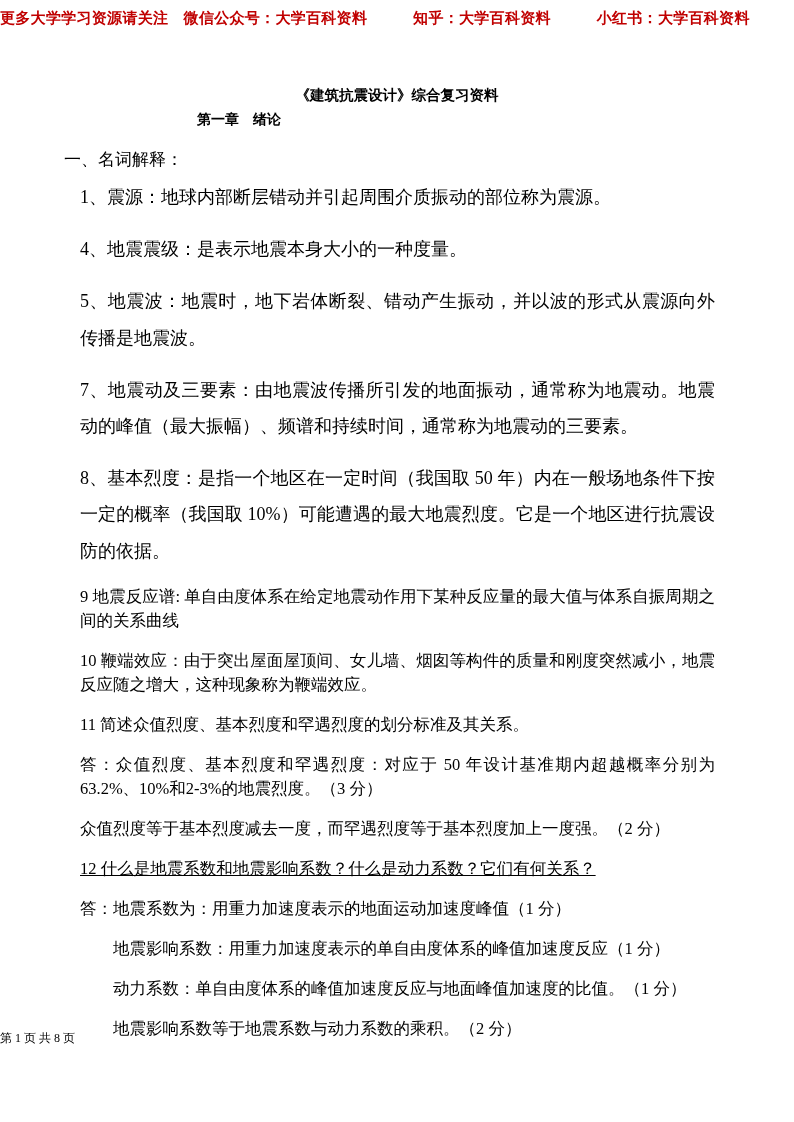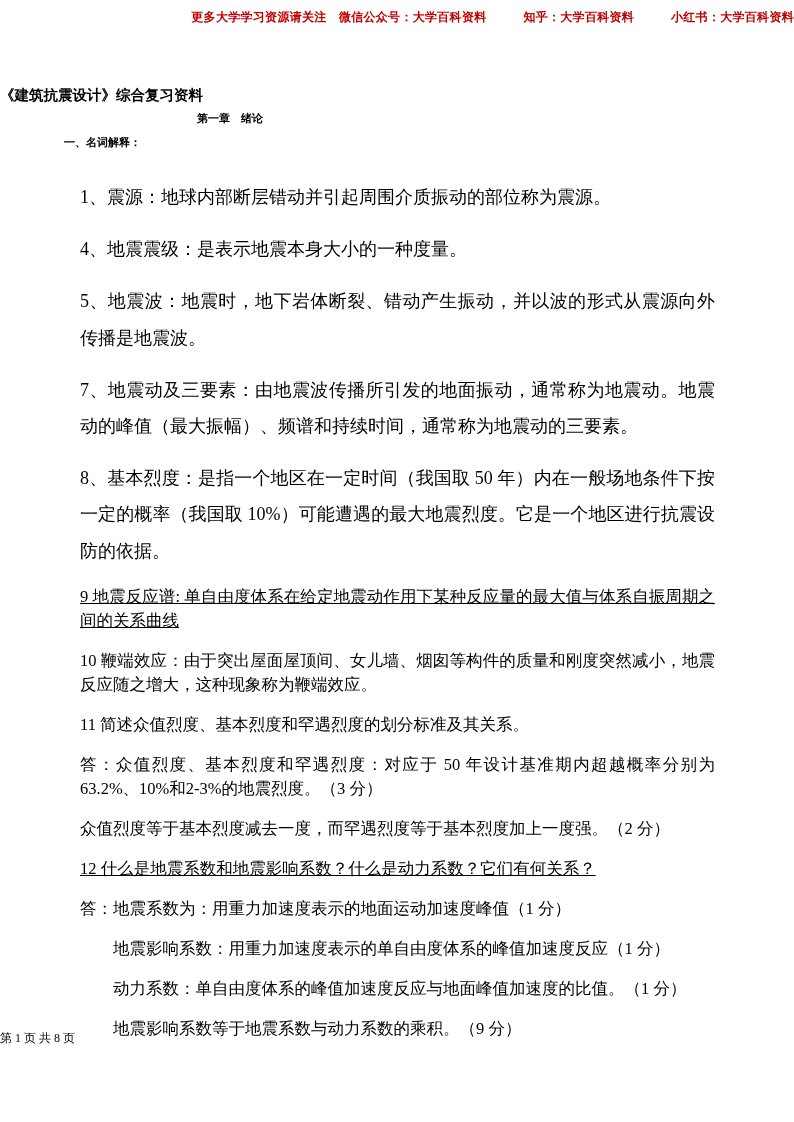--- a/index.html
+++ b/index.html
@@ -6,40 +6,40 @@
   html, body { margin: 0; padding: 0; background: #ffffff; }
   body {
     width: 794px; height: 1122px; position: relative;
     font-family: "Liberation Serif", "DejaVu Serif", serif;
     color: #000000;
   }
   .page { position: absolute; inset: 0; background: #ffffff; overflow: hidden; }
 
   .promo-header {
     position: absolute; top: 9px; left: 0; right: 0;
-    text-align: right; font-size: 12px; font-weight: bold;
+    text-align: left; font-size: 15px; font-weight: bold;
     color: #c00000; letter-spacing: 0.3px;
   }
   .doc-title {
     position: absolute; top: 86px; left: 0; right: 0;
-    text-align: left; font-size: 14.5px; font-weight: bold;
+    text-align: center; font-size: 14.5px; font-weight: bold;
   }
   .chapter {
     position: absolute; top: 111px; left: 197px;
-    font-size: 11px; font-weight: bold;
+    font-size: 14px; font-weight: bold;
   }
   .section {
-    position: absolute; top: 135px; left: 64px;
-    font-size: 11px; font-weight: bold;
+    position: absolute; top: 148px; left: 64px;
+    font-size: 17px; font-weight: normal;
   }
   .content { position: absolute; top: 163px; left: 64px; width: 667px; }
   .content p { margin: 16px; }
   .wide  { font-size: 18px;   line-height: 36.2px; text-align: justify; }
   .tight { font-size: 16.5px; line-height: 24px;   text-align: justify; }
-  .tight-start { margin-top: 12px; text-decoration: underline; }
+  .tight-start { margin-top: 12px; }
   .gap-top { margin-top: 17px; text-decoration: underline; }
   .indent { padding-left: 33px; }
   .footer {
     position: absolute; top: 1030px; left: 0; right: 0;
     text-align: left; font-size: 12px;
   }
 </style>
 </head>
 <body>
 
@@ -61,18 +61,18 @@
     <p class="wide">8、基本烈度：是指一个地区在一定时间（我国取 50 年）内在一般场地条件下按一定的概率（我国取 10%）可能遭遇的最大地震烈度。它是一个地区进行抗震设防的依据。</p>
     <p class="tight tight-start">9 地震反应谱: 单自由度体系在给定地震动作用下某种反应量的最大值与体系自振周期之间的关系曲线</p>
     <p class="tight">10 鞭端效应：由于突出屋面屋顶间、女儿墙、烟囱等构件的质量和刚度突然减小，地震反应随之增大，这种现象称为鞭端效应。</p>
     <p class="tight">11 简述众值烈度、基本烈度和罕遇烈度的划分标准及其关系。</p>
     <p class="tight">答：众值烈度、基本烈度和罕遇烈度：对应于 50 年设计基准期内超越概率分别为 63.2%、10%和2-3%的地震烈度。（3 分）</p>
     <p class="tight">众值烈度等于基本烈度减去一度，而罕遇烈度等于基本烈度加上一度强。（2 分）</p>
     <p class="tight gap-top">12 什么是地震系数和地震影响系数？什么是动力系数？它们有何关系？</p>
     <p class="tight">答：地震系数为：用重力加速度表示的地面运动加速度峰值（1 分）</p>
     <p class="tight indent">地震影响系数：用重力加速度表示的单自由度体系的峰值加速度反应（1 分）</p>
     <p class="tight indent">动力系数：单自由度体系的峰值加速度反应与地面峰值加速度的比值。（1 分）</p>
-    <p class="tight indent">地震影响系数等于地震系数与动力系数的乘积。（9 分）</p>
+    <p class="tight indent">地震影响系数等于地震系数与动力系数的乘积。（2 分）</p>
   </div>
 
   <div class="footer">第 1 页 共 8 页</div>
 
 </div>
 
 </body></html>

